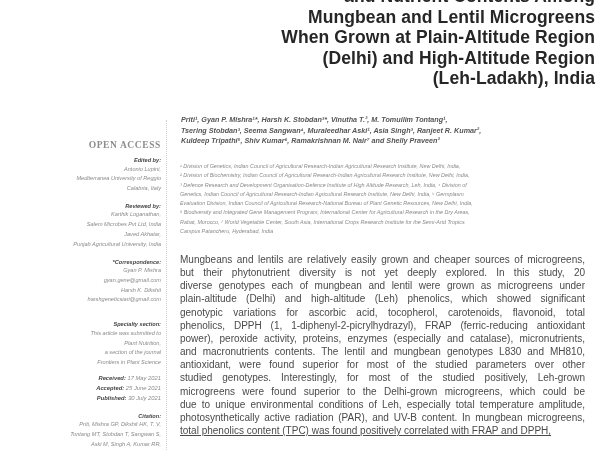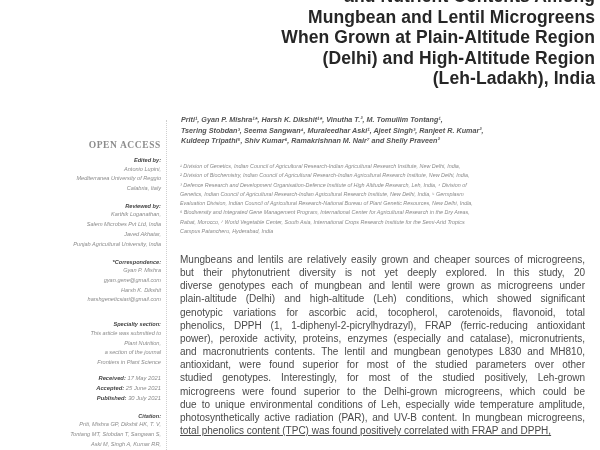--- a/index.html
+++ b/index.html
@@ -28,49 +28,49 @@
 
 <div class="title">
   <div>and Nutrient Contents Among</div>
   <div>Mungbean and Lentil Microgreens</div>
   <div>When Grown at Plain-Altitude Region</div>
   <div>(Delhi) and High-Altitude Region</div>
   <div>(Leh-Ladakh), India</div>
 </div>
 
 <div class="authors">
-  <div>Priti¹, Gyan P. Mishra¹*, Harsh K. Dikshit¹*, Vinutha T.², M. Tomuilim Tontang¹,</div>
-  <div>Tsering Stobdan³, Seema Sangwan⁴, Muraleedhar Aski¹, Ajeet Singh³, Ranjeet R. Kumar²,</div>
+  <div>Priti¹, Gyan P. Mishra¹*, Harsh K. Stobdan³*, Vinutha T.², M. Tomuilim Tontang¹,</div>
+  <div>Tsering Stobdan³, Seema Sangwan⁴, Muraleedhar Aski¹, Asia Singh³, Ranjeet R. Kumar²,</div>
   <div>Kuldeep Tripathi⁵, Shiv Kumar⁶, Ramakrishnan M. Nair⁷ and Shelly Praveen²</div>
 </div>
 
 <div class="affil">
   <div>¹ Division of Genetics, Indian Council of Agricultural Research-Indian Agricultural Research Institute, New Delhi, India,</div>
   <div>² Division of Biochemistry, Indian Council of Agricultural Research-Indian Agricultural Research Institute, New Delhi, India,</div>
   <div>³ Defence Research and Development Organisation-Defence Institute of High Altitude Research, Leh, India, ⁴ Division of</div>
   <div>Genetics, Indian Council of Agricultural Research-Indian Agricultural Research Institute, New Delhi, India, ⁵ Germplasm</div>
   <div>Evaluation Division, Indian Council of Agricultural Research-National Bureau of Plant Genetic Resources, New Delhi, India,</div>
   <div>⁶ Biodiversity and Integrated Gene Management Program, International Center for Agricultural Research in the Dry Areas,</div>
   <div>Rabat, Morocco, ⁷ World Vegetable Center, South Asia, International Crops Research Institute for the Semi-Arid Tropics</div>
   <div>Campus Patancheru, Hyderabad, India</div>
 </div>
 
 <div class="abstract">
   <div>Mungbeans and lentils are relatively easily grown and cheaper sources of microgreens,</div>
   <div>but their phytonutrient diversity is not yet deeply explored. In this study, 20</div>
   <div>diverse genotypes each of mungbean and lentil were grown as microgreens under</div>
-  <div>plain-altitude (Delhi) and high-altitude (Leh) conditions, which showed significant</div>
+  <div>plain-altitude (Delhi) and high-altitude (Leh) phenolics, which showed significant</div>
   <div>genotypic variations for ascorbic acid, tocopherol, carotenoids, flavonoid, total</div>
   <div>phenolics, DPPH (1, 1-diphenyl-2-picrylhydrazyl), FRAP (ferric-reducing antioxidant</div>
   <div>power), peroxide activity, proteins, enzymes (especially and catalase), micronutrients,</div>
   <div>and macronutrients contents. The lentil and mungbean genotypes L830 and MH810,</div>
   <div>antioxidant, were found superior for most of the studied parameters over other</div>
   <div>studied genotypes. Interestingly, for most of the studied positively, Leh-grown</div>
   <div>microgreens were found superior to the Delhi-grown microgreens, which could be</div>
-  <div>due to unique environmental conditions of Leh, especially wide temperature amplitude,</div>
+  <div>due to unique environmental conditions of Leh, especially total temperature amplitude,</div>
   <div>photosynthetically active radiation (PAR), and UV-B content. In mungbean microgreens,</div>
   <div class="last">total phenolics content (TPC) was found positively correlated with FRAP and DPPH,</div>
 </div>
 
 <div class="divider"></div>
 
 <div class="side">
   <div class="oa">OPEN ACCESS</div>
 
   <div class="sh">Edited by:</div>

